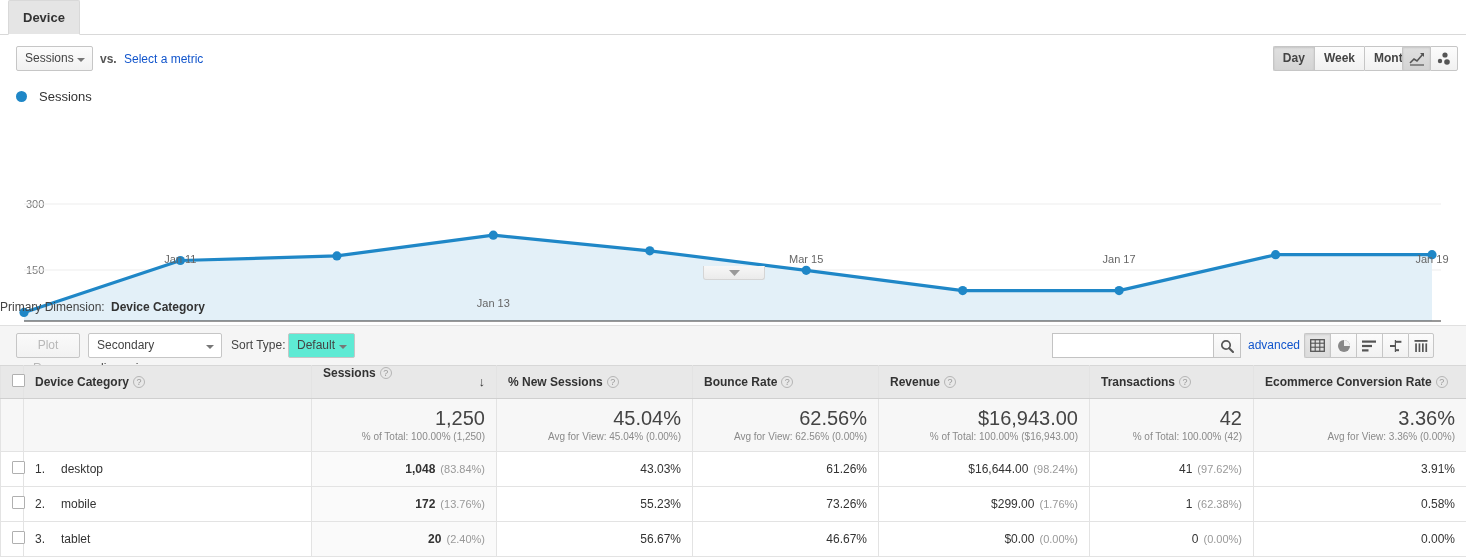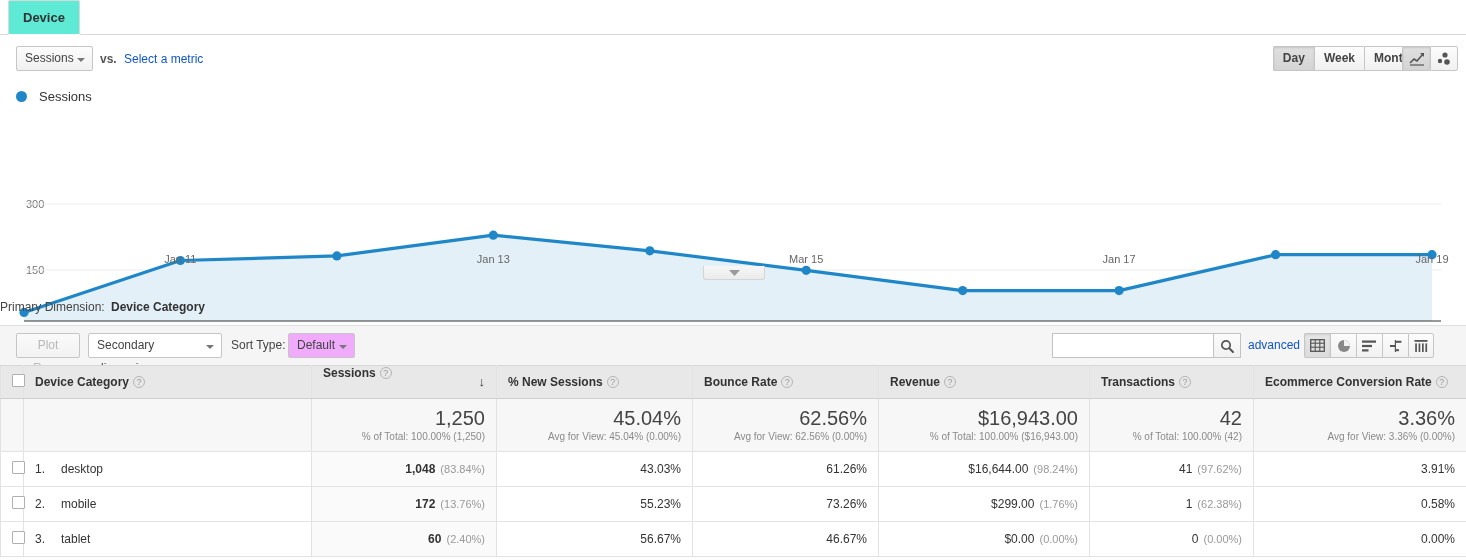--- a/index.html
+++ b/index.html
@@ -8,21 +8,21 @@
     width:1466px; height:560px;
     font-family:"Liberation Sans", sans-serif;
     font-size:12px; color:#333; background:#fff;
     overflow:hidden;
   }
 
   
   .tabbar { position:relative; height:35px; border-bottom:1px solid #d9d9d9; }
   .tab { position:absolute; top:0; height:35px; line-height:33px; padding:0 14px;
          font-size:13px; font-weight:bold; cursor:pointer; }
-  .tab.active { left:8px; color:#333; background:#5eead4;
+  .tab.active { left:8px; color:#333; background:#e5e5e5;
                 border:1px solid #d9d9d9; border-bottom:1px solid #fff; border-radius:2px 2px 0 0; }
   .tab.inactive { left:78px; color:#15c; }
 
   
   .metricrow { position:relative; height:46px; }
   .btn {
     display:inline-block; border:1px solid #c6c6c6; border-radius:2px;
     background:linear-gradient(#fcfcfc,#f1f1f1); color:#444;
     font-size:12px; height:25px; line-height:23px; padding:0 8px; cursor:pointer;
   }
@@ -71,21 +71,21 @@
   .primdim .lab { position:absolute; left:0; color:#444; }
   .primdim .val { position:absolute; left:111px; font-weight:bold; color:#333; }
 
   
   .tabletoolbar { position:absolute; left:0; top:325px; width:1466px; height:40px;
                   background:#f5f5f5; border-top:1px solid #e0e0e0; }
   .tt-plot { position:absolute; left:16px; top:7px; width:64px; text-align:center;
              color:#b8b8b8; background:linear-gradient(#fafafa,#f2f2f2); }
   .tt-secdim { position:absolute; left:88px; top:7px; width:134px; padding-right:20px; background:#fff; }
   .tt-sorttype-lbl { position:absolute; left:231px; top:12px; font-size:12px; color:#444; }
-  .tt-default { position:absolute; left:288px; top:7px; width:67px; padding-right:18px; background:#f0abfc; }
+  .tt-default { position:absolute; left:288px; top:7px; width:67px; padding-right:18px; background:#5eead4; }
 
   .tt-search { position:absolute; right:252px; top:7px; width:162px; height:25px;
                border:1px solid #c3c3c3; background:#fff; }
   .tt-searchbtn { position:absolute; right:225px; top:7px; width:28px; height:25px;
                   border:1px solid #c3c3c3; background:linear-gradient(#fcfcfc,#f1f1f1);
                   display:flex; align-items:center; justify-content:center; cursor:pointer; }
   .tt-adv { position:absolute; right:166px; top:12px; font-size:12px; color:#15c; cursor:pointer; }
   .tt-views { position:absolute; right:32px; top:7px; display:flex; }
   .tt-views .vb { width:26px; height:25px; border:1px solid #c6c6c6; border-right:none;
                   background:linear-gradient(#fcfcfc,#f1f1f1); cursor:pointer;
@@ -186,21 +186,21 @@
         <circle cx="1119.1" cy="96.6" r="4.6" fill="#1f87c7"></circle>
         <circle cx="1275.6" cy="60.7" r="4.6" fill="#1f87c7"></circle>
         <circle cx="1432.0" cy="60.7" r="4.6" fill="#1f87c7"></circle>
       </g>
     <line x1="24" y1="127" x2="1441" y2="127" stroke="#333" stroke-width="1.2"></line>
   </svg>
 </div>
 
 <div class="xlabels" id="x-labels">
     <span style="left: 180.4px;">Jan 11</span>
-    <span style="left: 493.3px;">Jan 13</span>
+    <span style="left: 493.3px; margin-top: 44px;">Jan 13</span>
     <span style="left: 806.2px;">Mar 15</span>
     <span style="left: 1119.1px;">Jan 17</span>
     <span style="left: 1432px;">Jan 19</span>
   </div>
 
 <div class="collapse">
   <svg width="11" height="7" viewBox="0 0 11 7" aria-hidden="true">
     <polygon points="0,1 11,1 5.5,7" fill="#9a9a9a"></polygon>
   </svg>
 </div>
@@ -389,21 +389,21 @@
     </tr>
 
     <tr class="datarow">
       <td class="colcheck">
         <span class="cbx"></span>
       </td>
       <td class="dimcell">
         <span class="rownum">3.</span><span>tablet</span>
       </td>
       <td class="shaded">
-        <span class="strong">60</span><span class="pct">(2.40%)</span>
+        <span class="strong">20</span><span class="pct">(2.40%)</span>
       </td>
       <td>56.67%</td>
       <td>46.67%</td>
       <td>
         <span>$0.00</span><span class="pct">(0.00%)</span>
       </td>
       <td>
         <span>0</span><span class="pct">(0.00%)</span>
       </td>
       <td>0.00%</td>

